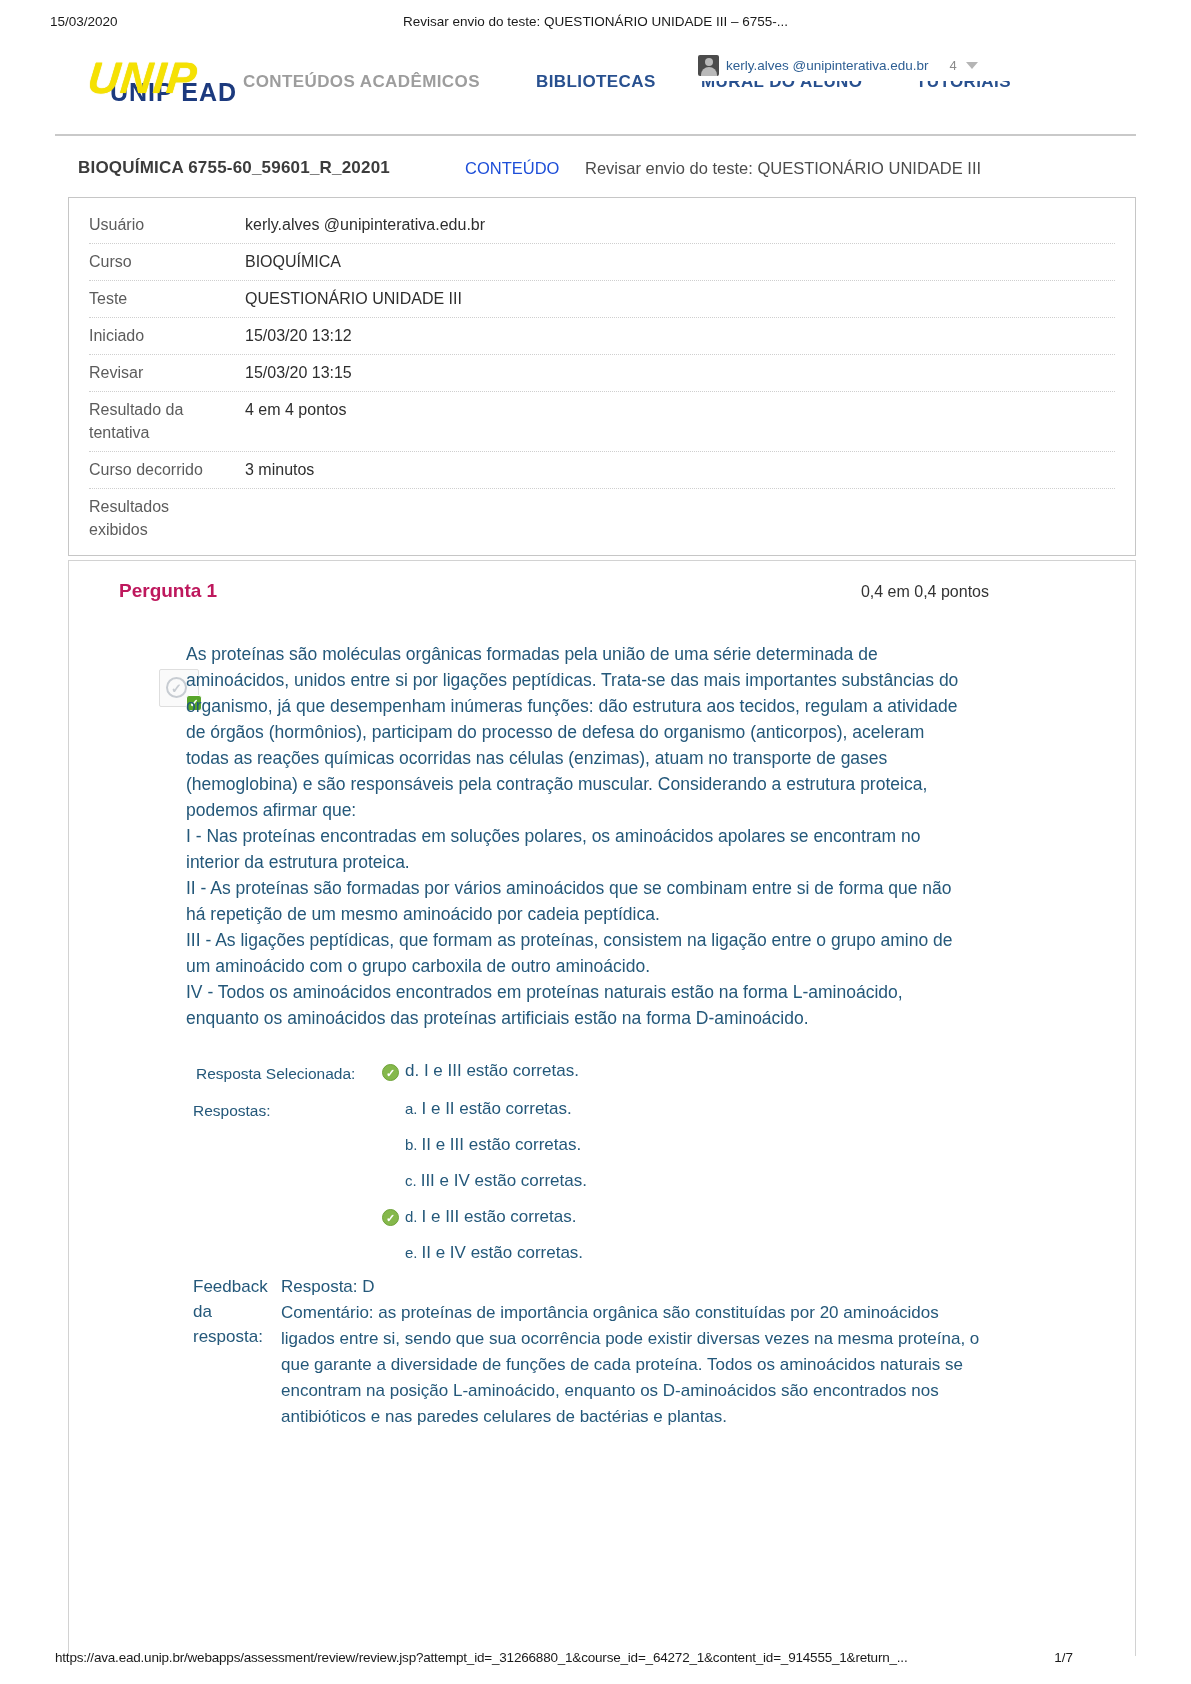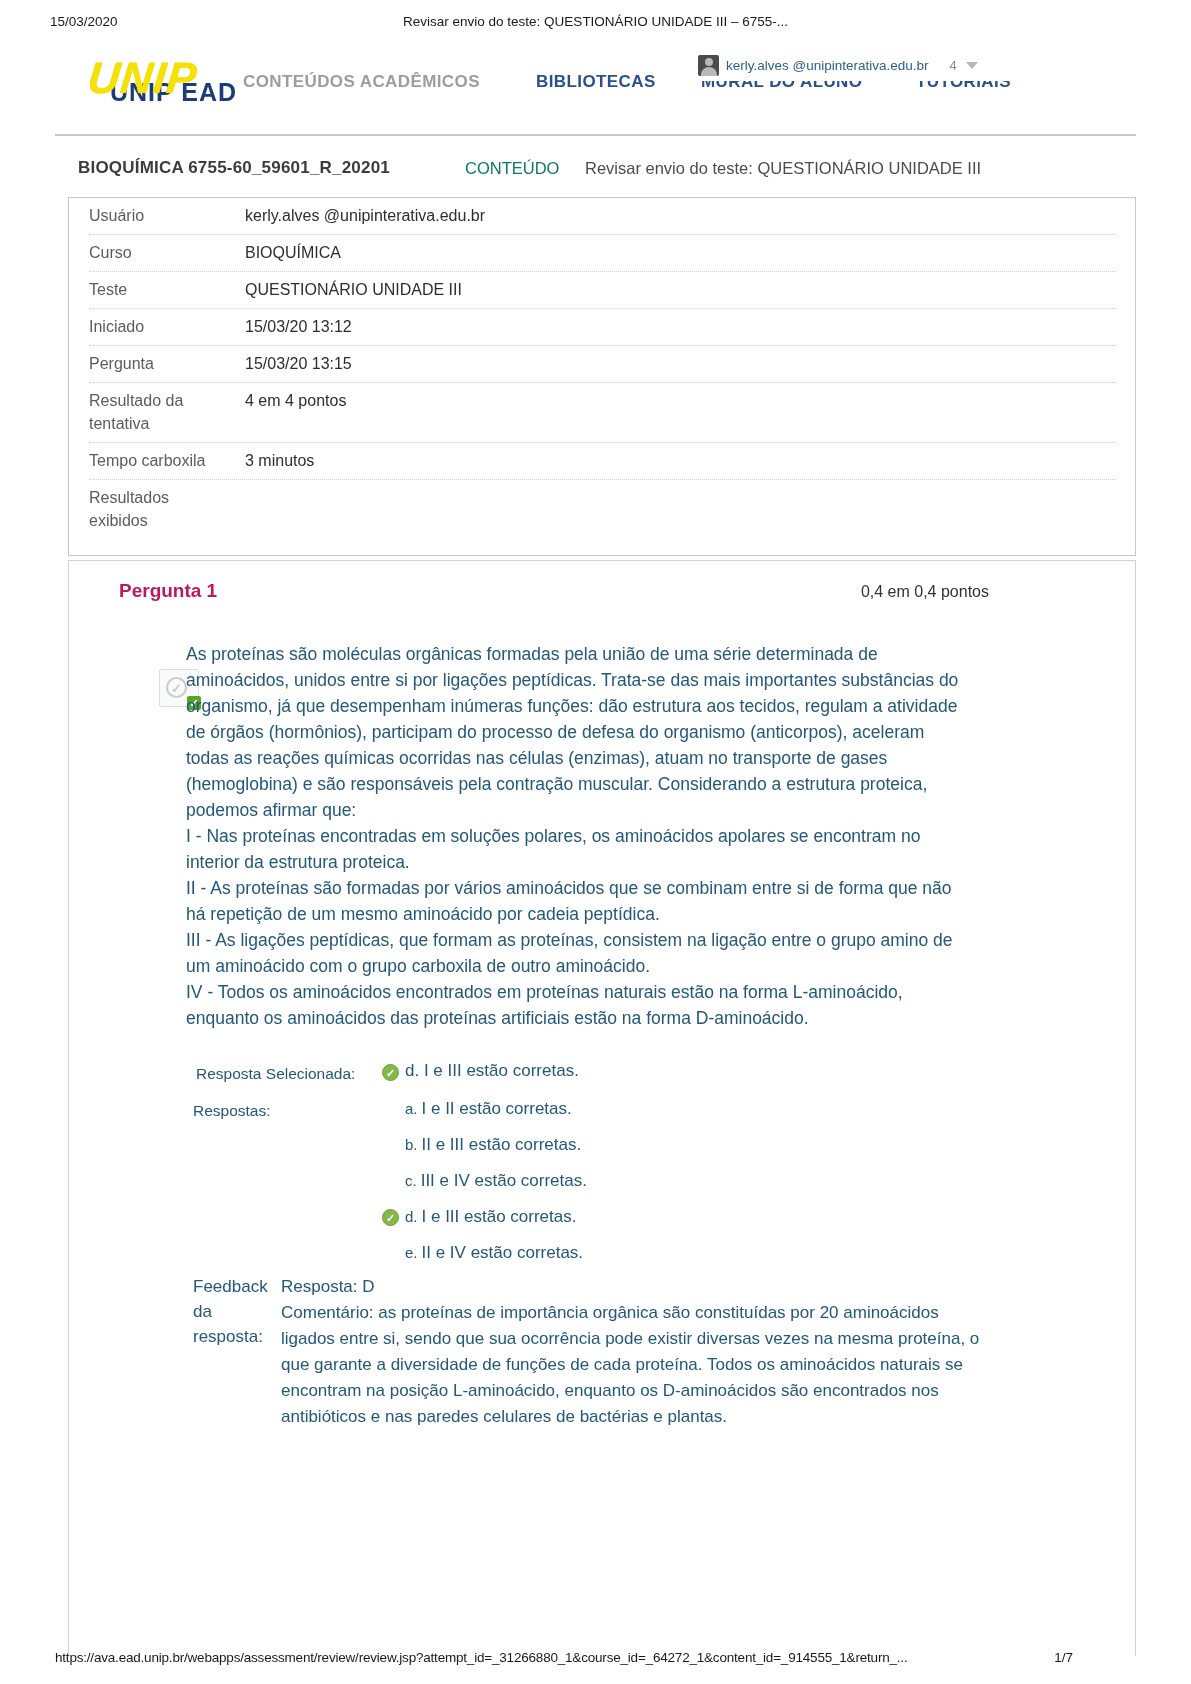--- a/index.html
+++ b/index.html
@@ -81,31 +81,31 @@
     position: absolute; left: 55px; top: 134px; width: 1081px; height: 2px;
     background: #c9c9c9;
   }
   
   .crumb-course {
     position: absolute; left: 78px; top: 158px;
     font-size: 17px; font-weight: bold; color: #3c3c3c; letter-spacing: 0.2px;
   }
   .crumb-section {
     position: absolute; left: 465px; top: 159px;
-    font-size: 16.5px; color: #0f766e;
+    font-size: 16.5px; color: #1d4ed8;
   }
   .crumb-page {
     position: absolute; left: 585px; top: 159px;
     font-size: 16.5px; color: #4c4c4c;
   }
   
   .summary-box {
     position: absolute; left: 68px; top: 197px; width: 1068px; height: 359px;
     border: 1px solid #c6c6c6;
-    padding: 0 20px 10px 20px;
+    padding: 9px 20px 10px 20px;
   }
   .sum-row { display: flex; padding: 6px 0 7px 0; }
   .sum-row + .sum-row { border-top: 1px dotted #cfcfcf; }
   .sum-label {
     width: 156px; flex: none; font-size: 16px; color: #5c5c5c; line-height: 23px;
     padding-right: 8px;
   }
   .sum-value {
     font-size: 16px; color: #2e2e2e; line-height: 23px; max-width: 830px;
   }
@@ -208,29 +208,29 @@
     </div>
     <div class="sum-row">
       <div class="sum-label">Teste</div>
       <div class="sum-value">QUESTIONÁRIO UNIDADE III</div>
     </div>
     <div class="sum-row">
       <div class="sum-label">Iniciado</div>
       <div class="sum-value">15/03/20 13:12</div>
     </div>
     <div class="sum-row">
-      <div class="sum-label">Pergunta</div>
+      <div class="sum-label">Revisar</div>
       <div class="sum-value">15/03/20 13:15</div>
     </div>
     <div class="sum-row">
       <div class="sum-label" style="width:130px;">Resultado da tentativa</div>
       <div class="sum-value" style="margin-left:26px;">4 em 4 pontos</div>
     </div>
     <div class="sum-row">
-      <div class="sum-label">Tempo carboxila</div>
+      <div class="sum-label">Curso decorrido</div>
       <div class="sum-value">3 minutos</div>
     </div>
     <div class="sum-row">
       <div class="sum-label" style="width:110px;">Resultados exibidos</div>
     </div>
   </div>
 
   <div class="question-box">
     <div class="q-title">Pergunta 1</div>
     <div class="q-points">0,4 em 0,4 pontos</div>

